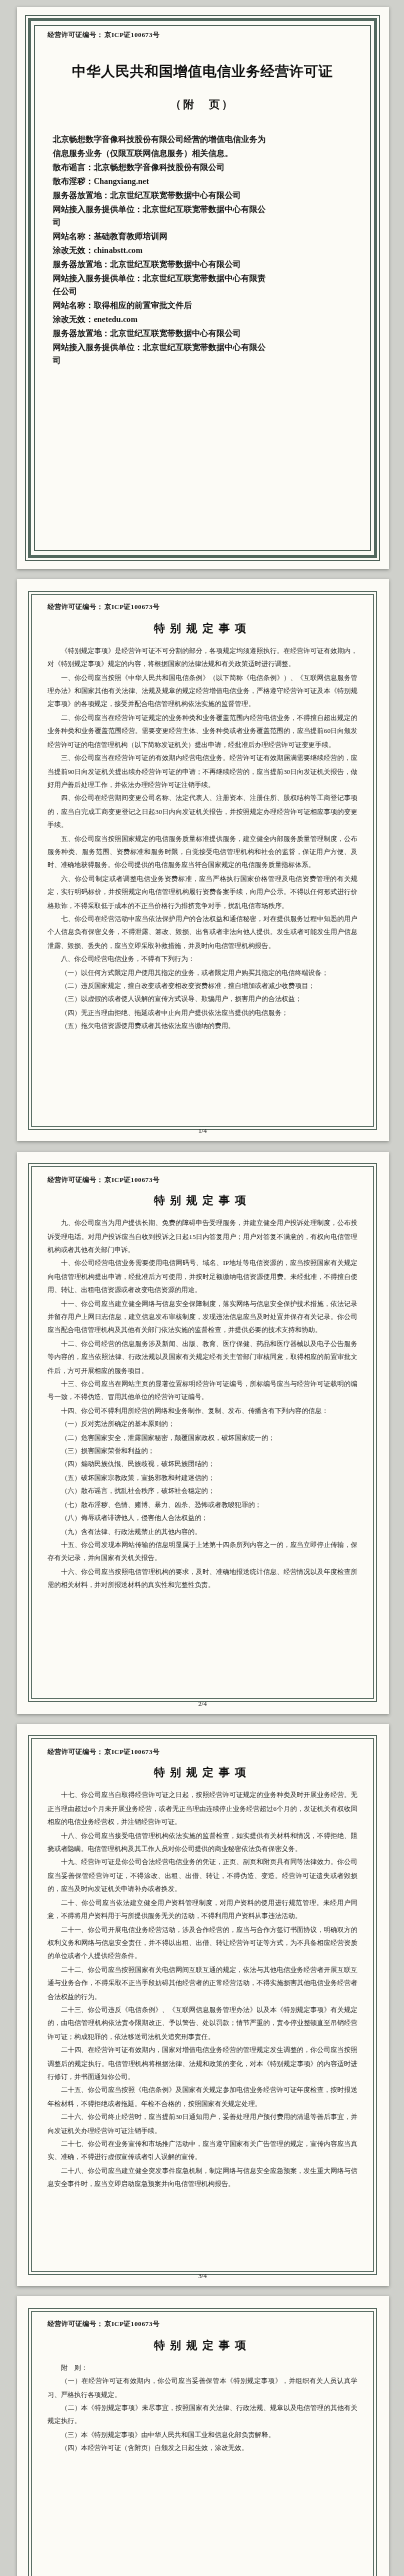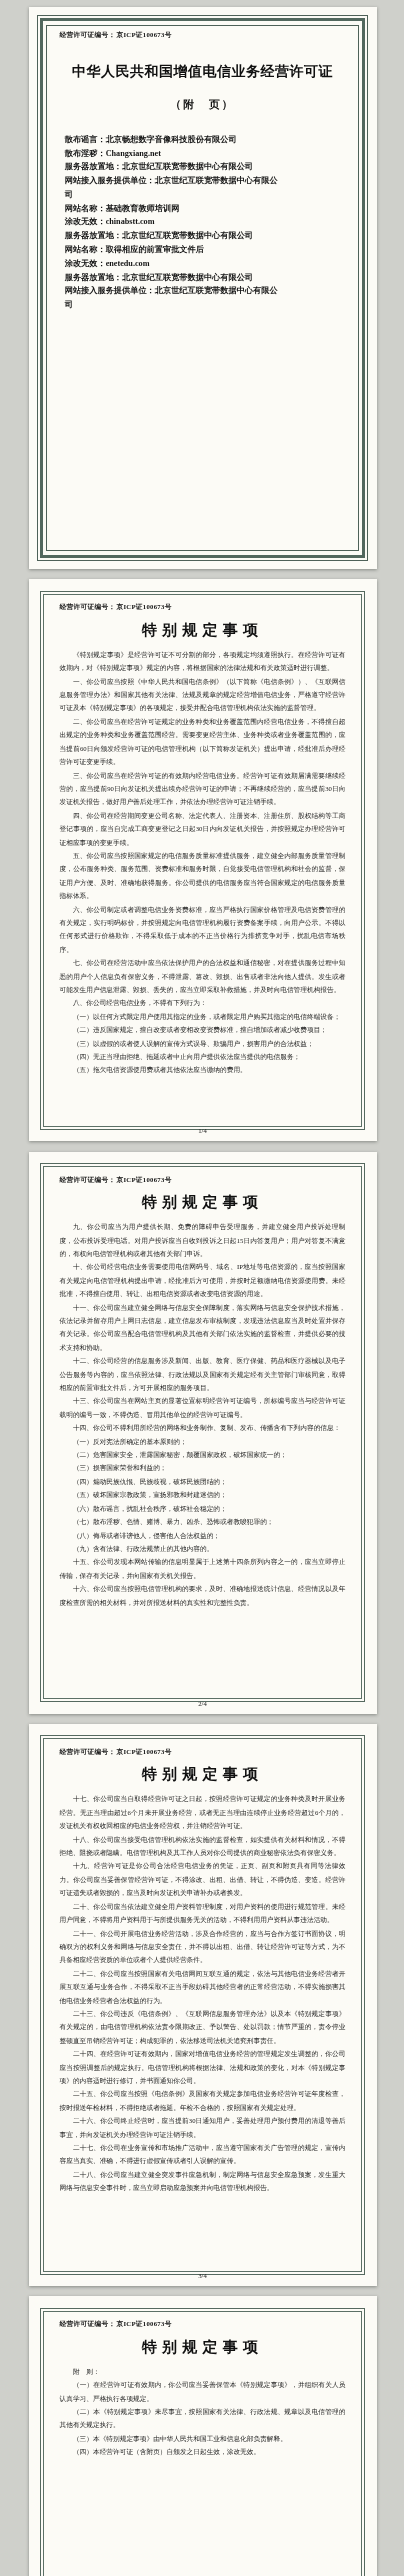--- a/index.html
+++ b/index.html
@@ -13,20 +13,21 @@
     padding: 7.2px 0 5.2px;
     margin: 0 auto;
   }
   .page {
     position: relative;
     width: 348px;
     height: 562px;
     margin: 0 auto 10.3px;
     background: #fcfbf6;
     box-shadow: 0 1px 3.1px rgba(50,55,52,.45);
+    padding-left: 24px;
   }
   
   .frame-ornate {
     position: absolute;
     inset: 8.2px;
     border: 0.5px solid #4e6158;
     pointer-events: none;
   }
   .frame-ornate::before {
     content: "";
@@ -91,21 +92,21 @@
     line-height: 1.68;
     color: #151515;
   }
   .p1-body p { margin: 0; }
   .p1-intro { text-indent: 0; margin-bottom: 1px !important; }
 
   
   .sp-title {
     margin: 8.2px 0 8.2px;
     text-align: center;
-    font-size: 15px;
+    font-size: 11px;
     font-weight: bold;
     color: #101010;
     letter-spacing: 5.2px;
   }
   .sp-body {
     font-size: 6.7px;
     line-height: 13.4px;
     color: #1b1b1b;
     text-align: justify;
   }
@@ -130,28 +131,30 @@
 
   <section class="page">
     <div class="frame-ornate"></div>
     <div class="inner">
       <div class="lic-line">
         <span>经营许可证编号：</span><span class="num">京ICP证100673号</span>
       </div>
       <h1 class="p1-title">中华人民共和国增值电信业务经营许可证</h1>
       <div class="p1-sub">（附　页）</div>
       <div class="p1-body">
+        <p class="p1-intro">北京畅想数字音像科技股份有限公司经营的增值电信业务为信息服务业务（仅限互联网信息服务）相关信息。</p>
         <div>
             <p>散布谣言：北京畅想数字音像科技股份有限公司</p>
             <p>散布淫秽：Changxiang.net</p>
             <p>服务器放置地：北京世纪互联宽带数据中心有限公司</p>
             <p>网站接入服务提供单位：北京世纪互联宽带数据中心有限公司</p>
             <p>网站名称：基础教育教师培训网</p>
             <p>涂改无效：chinabstt.com</p>
             <p>服务器放置地：北京世纪互联宽带数据中心有限公司</p>
+            <p>网站接入服务提供单位：北京世纪互联宽带数据中心有限责任公司</p>
             <p>网站名称：取得相应的前置审批文件后</p>
             <p>涂改无效：enetedu.com</p>
             <p>服务器放置地：北京世纪互联宽带数据中心有限公司</p>
             <p>网站接入服务提供单位：北京世纪互联宽带数据中心有限公司</p>
           </div>
       </div>
     </div>
   </section>
 
   <section class="page">

